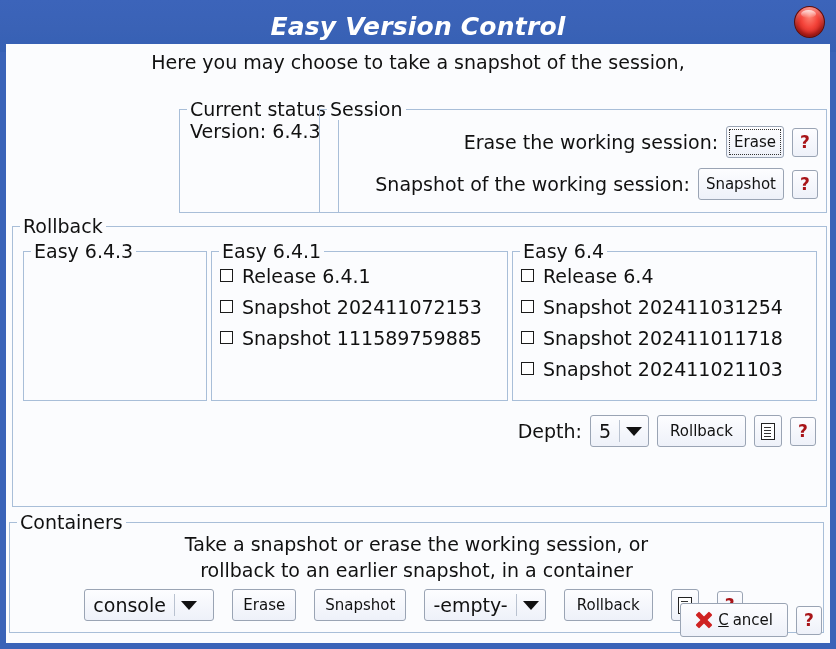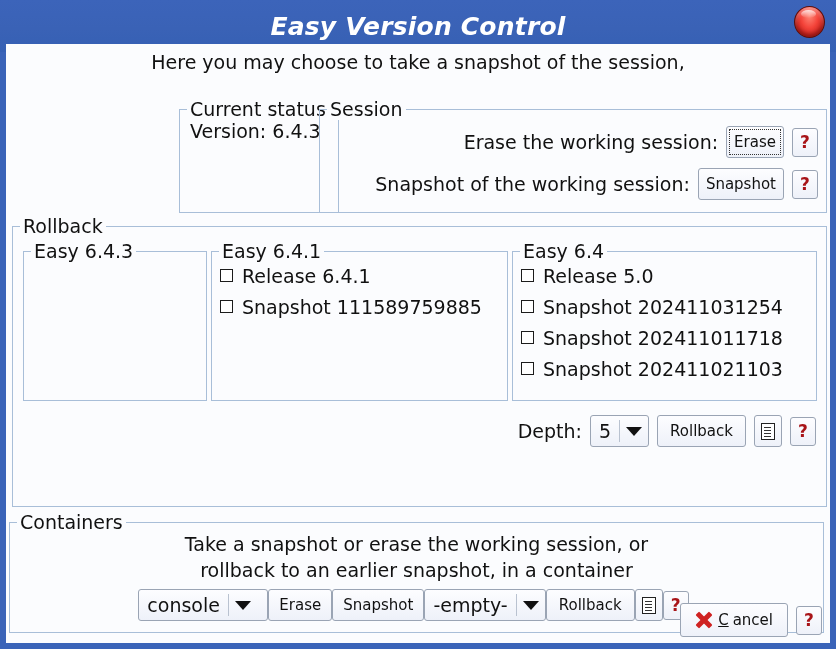--- a/index.html
+++ b/index.html
@@ -293,31 +293,35 @@
 
       <div class="group" style="left:198px; top:24px; width:297px; height:150px;padding-left:24px;">
         <span class="legend">Easy 6.4.1</span>
         <div style="position:absolute; left:8px; top:8px;">
           <div class="cbrow">
             <span class="cbox"></span>
             <span class="cbtext">Release 6.4.1</span>
           </div>
           <div class="cbrow">
             <span class="cbox"></span>
+            <span class="cbtext">Snapshot 202411072153</span>
+          </div>
+          <div class="cbrow">
+            <span class="cbox"></span>
             <span class="cbtext">Snapshot 111589759885</span>
           </div>
         </div>
       </div>
 
       <div class="group" style="left:499px; top:24px; width:305px; height:150px;">
         <span class="legend">Easy 6.4</span>
         <div style="position:absolute; left:8px; top:8px;">
           <div class="cbrow">
             <span class="cbox"></span>
-            <span class="cbtext">Release 5.0</span>
+            <span class="cbtext">Release 6.4</span>
           </div>
           <div class="cbrow">
             <span class="cbox"></span>
             <span class="cbtext">Snapshot 202411031254</span>
           </div>
           <div class="cbrow">
             <span class="cbox"></span>
             <span class="cbtext">Snapshot 202411011718</span>
           </div>
           <div class="cbrow">
@@ -348,21 +352,21 @@
     </div>
 
     <div class="group" style="left:3px; top:478px; width:815px; height:111px;">
       <span class="legend">Containers</span>
 
       <div class="intro" style="padding-top:8px;">
         <div>Take a snapshot or erase the working session, or</div>
         <div>rollback to an earlier snapshot, in a container</div>
       </div>
 
-      <div style="position:absolute; left:0; top:66px; width:100%; display:flex; align-items:center; justify-content:center; gap:0; box-sizing:border-box; padding-right:6px;">
+      <div style="position:absolute; left:0; top:66px; width:100%; display:flex; align-items:center; justify-content:center; gap:18px; box-sizing:border-box; padding-right:6px;">
         <span class="combo" style="min-width:130px;">
           <span class="val">console</span>
           <span class="sep"></span>
           <span class="arrow"></span>
         </span>
         <span class="btn" style="padding:0 10px;">Erase</span>
         <span class="btn" style="padding:0 10px;">Snapshot</span>
         <span class="combo" style="min-width:110px;">
           <span class="val">-empty-</span>
           <span class="sep"></span>

